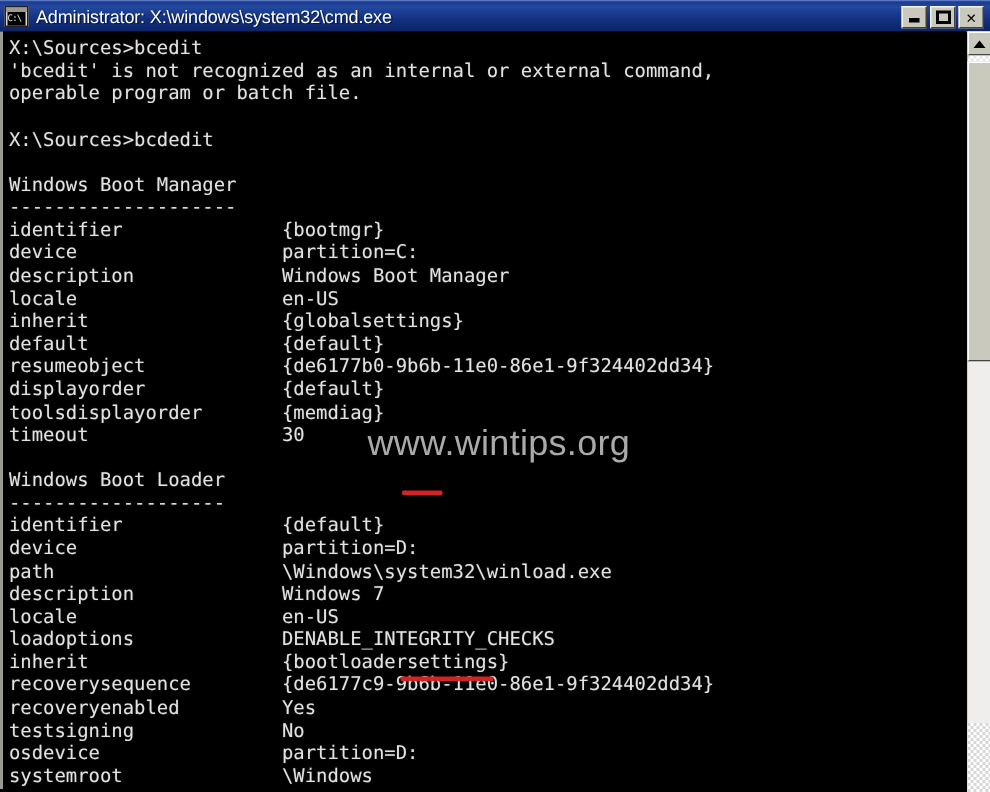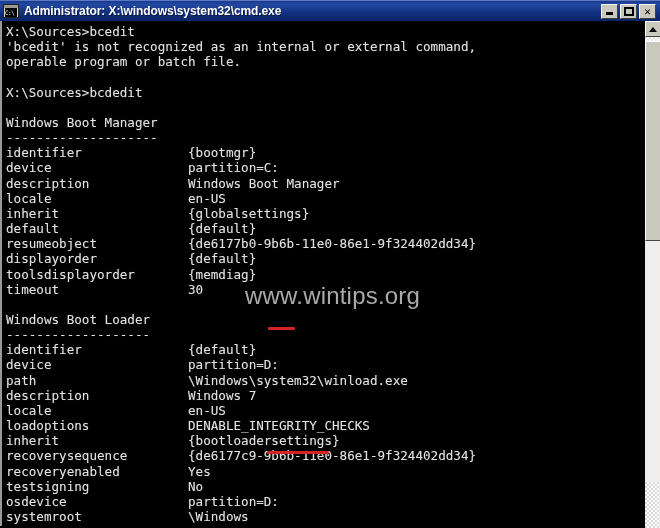--- a/index.html
+++ b/index.html
@@ -63,21 +63,21 @@
     color: #e8e8e8;
     font-family: "DejaVu Sans Mono", monospace;
     font-size: 6px;
     line-height: 9px;
     letter-spacing: -0.5px;
   }
 
   #title-text {
     color: #ffffff;
     font-size: 12px;
-    font-weight: bold;
+    font-weight: normal;
     white-space: nowrap;
     flex: 1 1 auto;
     overflow: hidden;
     text-shadow: 1px 1px 0 rgba(0,0,0,0.45);
     letter-spacing: -0.1px;
   }
 
   .win-btns {
     display: flex;
     gap: 2px;

